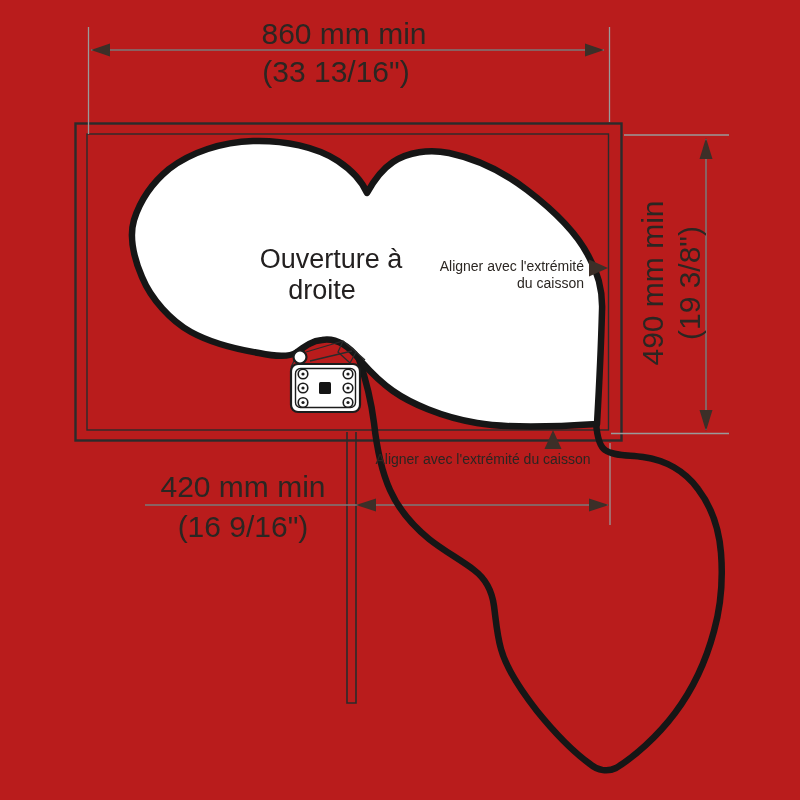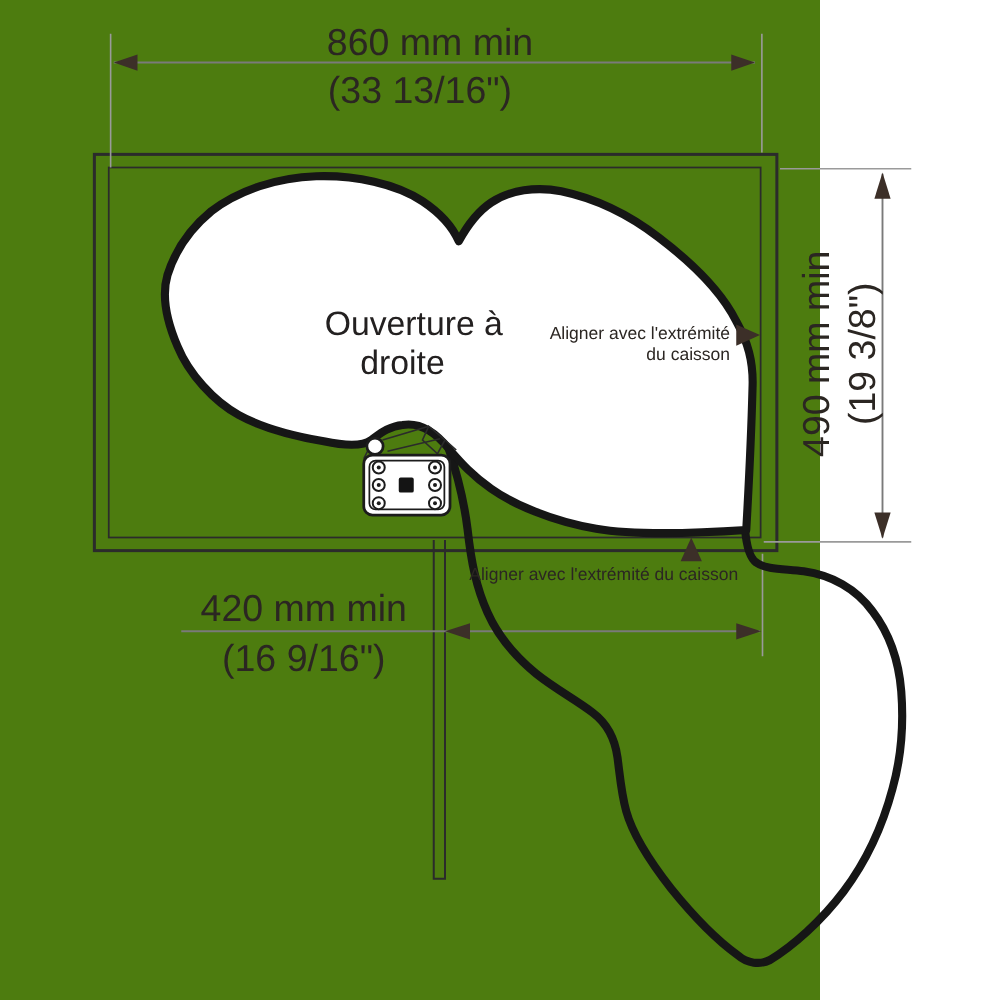--- a/index.html
+++ b/index.html
@@ -1,16 +1,16 @@
 <!DOCTYPE html>
 <html><head>
 <meta charset="utf-8">
 <style>
   html,body{margin:0;padding:0;background:#ffffff;}
-  .stage{position:relative;width:656px;height:800px;background:#4d7c0f;
+  .stage{position:relative;width:800px;height:800px;background:#b91c1c;
          font-family:"Liberation Sans", sans-serif;}
   svg{display:block;}
   text{fill:#262220;}
   .dim-text{font-size:30px;fill:#2b2622;}
   .note-text{font-size:14px;fill:#2b2622;}
   .open-text{font-size:27px;fill:#232020;}
   .ext-line{stroke:#9a9a9a;stroke-width:1.3;fill:none;}
   .dim-line{stroke:#7a7a7a;stroke-width:1.5;fill:none;}
   .arrow{fill:#3c2f28;stroke:none;}
   .cab-outer{fill:none;stroke:#2b2b2b;stroke-width:2.4;}

